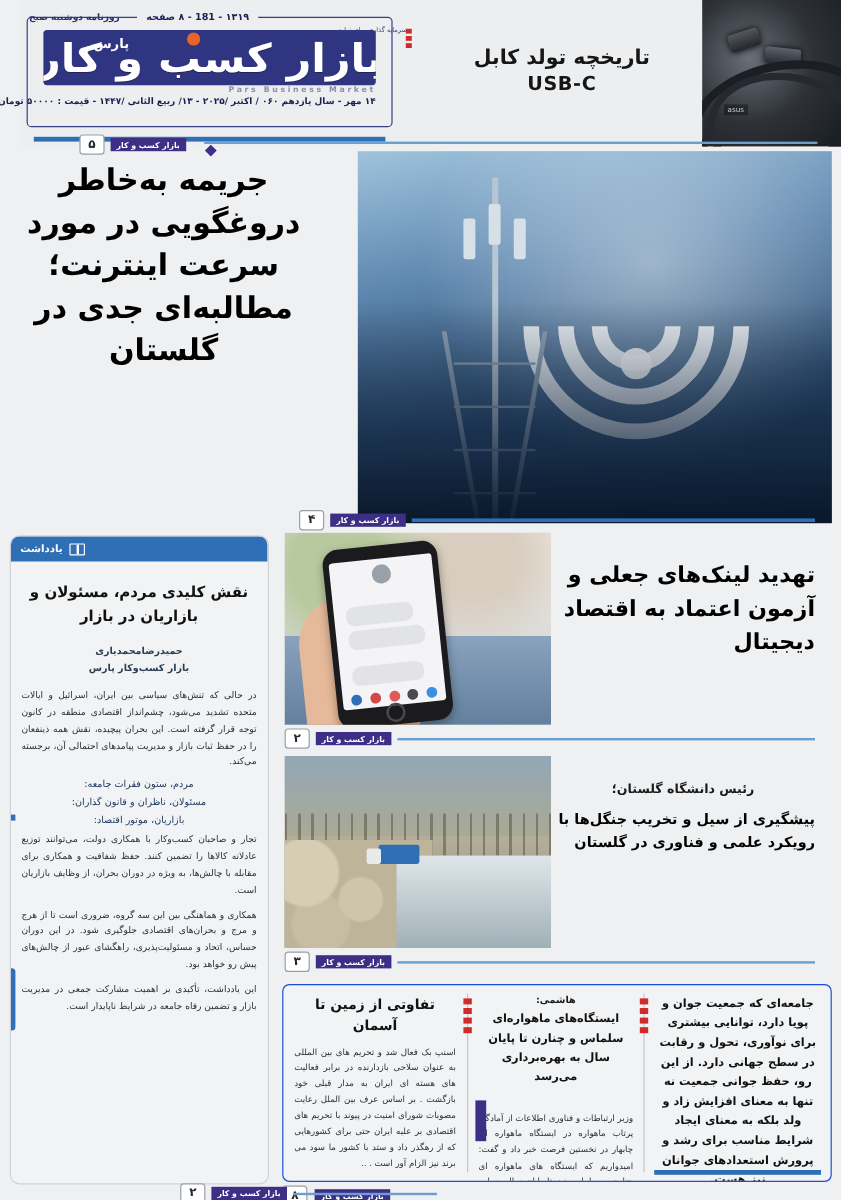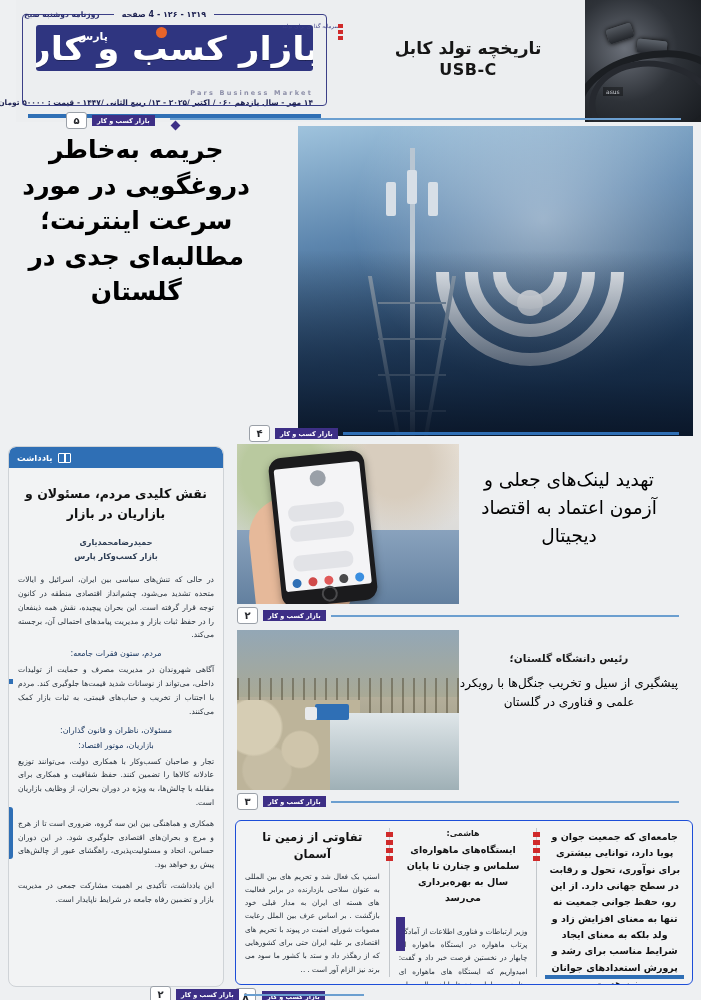--- a/index.html
+++ b/index.html
@@ -113,21 +113,21 @@
   }
   .mh-sub {
     position: absolute;
     right: 12px;
     top: 23px;
     font-size: 5.5px;
     color: #3b3f87;
     z-index: 4;
   }
   .mh-latin {
-    margin: 18px 30px 0 12px;
+    margin: 0 30px 0 12px;
     font-size: 6.5px;
     letter-spacing: 2.2px;
     color: #8d8fa8;
     font-weight: bold;
     direction: ltr;
     text-align: right;
   }
   .mh-dateline {
     margin: 1px 30px 0 12px;
     font-size: 7.5px;
@@ -398,22 +398,23 @@
   }
   .mid-kicker {
     font-size: 10.5px;
     font-weight: bold;
     color: #1a1a1a;
     margin-bottom: 10px;
   }
   .mid-title {
     font-size: 18.5px;
     line-height: 1.5;
-    font-weight: normal;
+    font-weight: bold;
     color: #000;
+    text-align: right;
   }
   .mid-title.sm { font-size: 12px; line-height: 1.55; }
   .mid-photo {
     width: 222px;
     height: 160px;
     overflow: hidden;
     position: relative;
   }
   
   .ph-phone {
@@ -717,21 +718,21 @@
       <div class="masthead-frame"></div>
 
       <div class="mh-squares">
         <i></i>
           <i></i>
           <i></i>
       </div>
 
       <div class="masthead-toprow">
         <span class="mh-weekday">روزنامه دوشنبه صبح</span>
-        <span class="mh-issue">۱۳۱۹ - ۱۲۶ - 4 صفحه</span>
+        <span class="mh-issue">۱۳۱۹ - 181 - ۸ صفحه</span>
       </div>
 
       <div class="mh-sub">سرمایه گذاری برای تولید</div>
 
       <div class="mh-logoband">
         <span class="mh-logotext">بازار کسب و کار</span>
         <span class="mh-pars">پارس</span>
         <span class="mh-dot"></span>
       </div>
 
@@ -865,21 +866,20 @@
 
     <div class="note-by">
       <div>حمیدرضامحمدیاری</div>
       <div>بازار کسب‌وکار پارس</div>
     </div>
 
     <div class="note-body">
       <p>در حالی که تنش‌های سیاسی بین ایران، اسرائیل و ایالات متحده تشدید می‌شود، چشم‌انداز اقتصادی منطقه در کانون توجه قرار گرفته است. این بحران پیچیده، نقش همه ذینفعان را در حفظ ثبات بازار و مدیریت پیامدهای احتمالی آن، برجسته می‌کند.</p>
 
       <h4>مردم، ستون فقرات جامعه:</h4>
-      <p>آگاهی شهروندان در مدیریت مصرف و حمایت از تولیدات داخلی، می‌تواند از نوسانات شدید قیمت‌ها جلوگیری کند. مردم با اجتناب از تخریب و حباب‌های قیمتی، به ثبات بازار کمک می‌کنند.</p>
 
       <h4>مسئولان، ناظران و قانون گذاران:</h4>
 
       <h4>بازاریان، موتور اقتصاد:</h4>
       <p>تجار و صاحبان کسب‌وکار با همکاری دولت، می‌توانند توزیع عادلانه کالاها را تضمین کنند. حفظ شفافیت و همکاری برای مقابله با چالش‌ها، به ویژه در دوران بحران، از وظایف بازاریان است.</p>
 
       <p>همکاری و هماهنگی بین این سه گروه، ضروری است تا از هرج و مرج و بحران‌های اقتصادی جلوگیری شود. در این دوران حساس، اتحاد و مسئولیت‌پذیری، راهگشای عبور از چالش‌های پیش رو خواهد بود.</p>
       <p>این یادداشت، تأکیدی بر اهمیت مشارکت جمعی در مدیریت بازار و تضمین رفاه جامعه در شرایط ناپایدار است.</p>
     </div>
 

